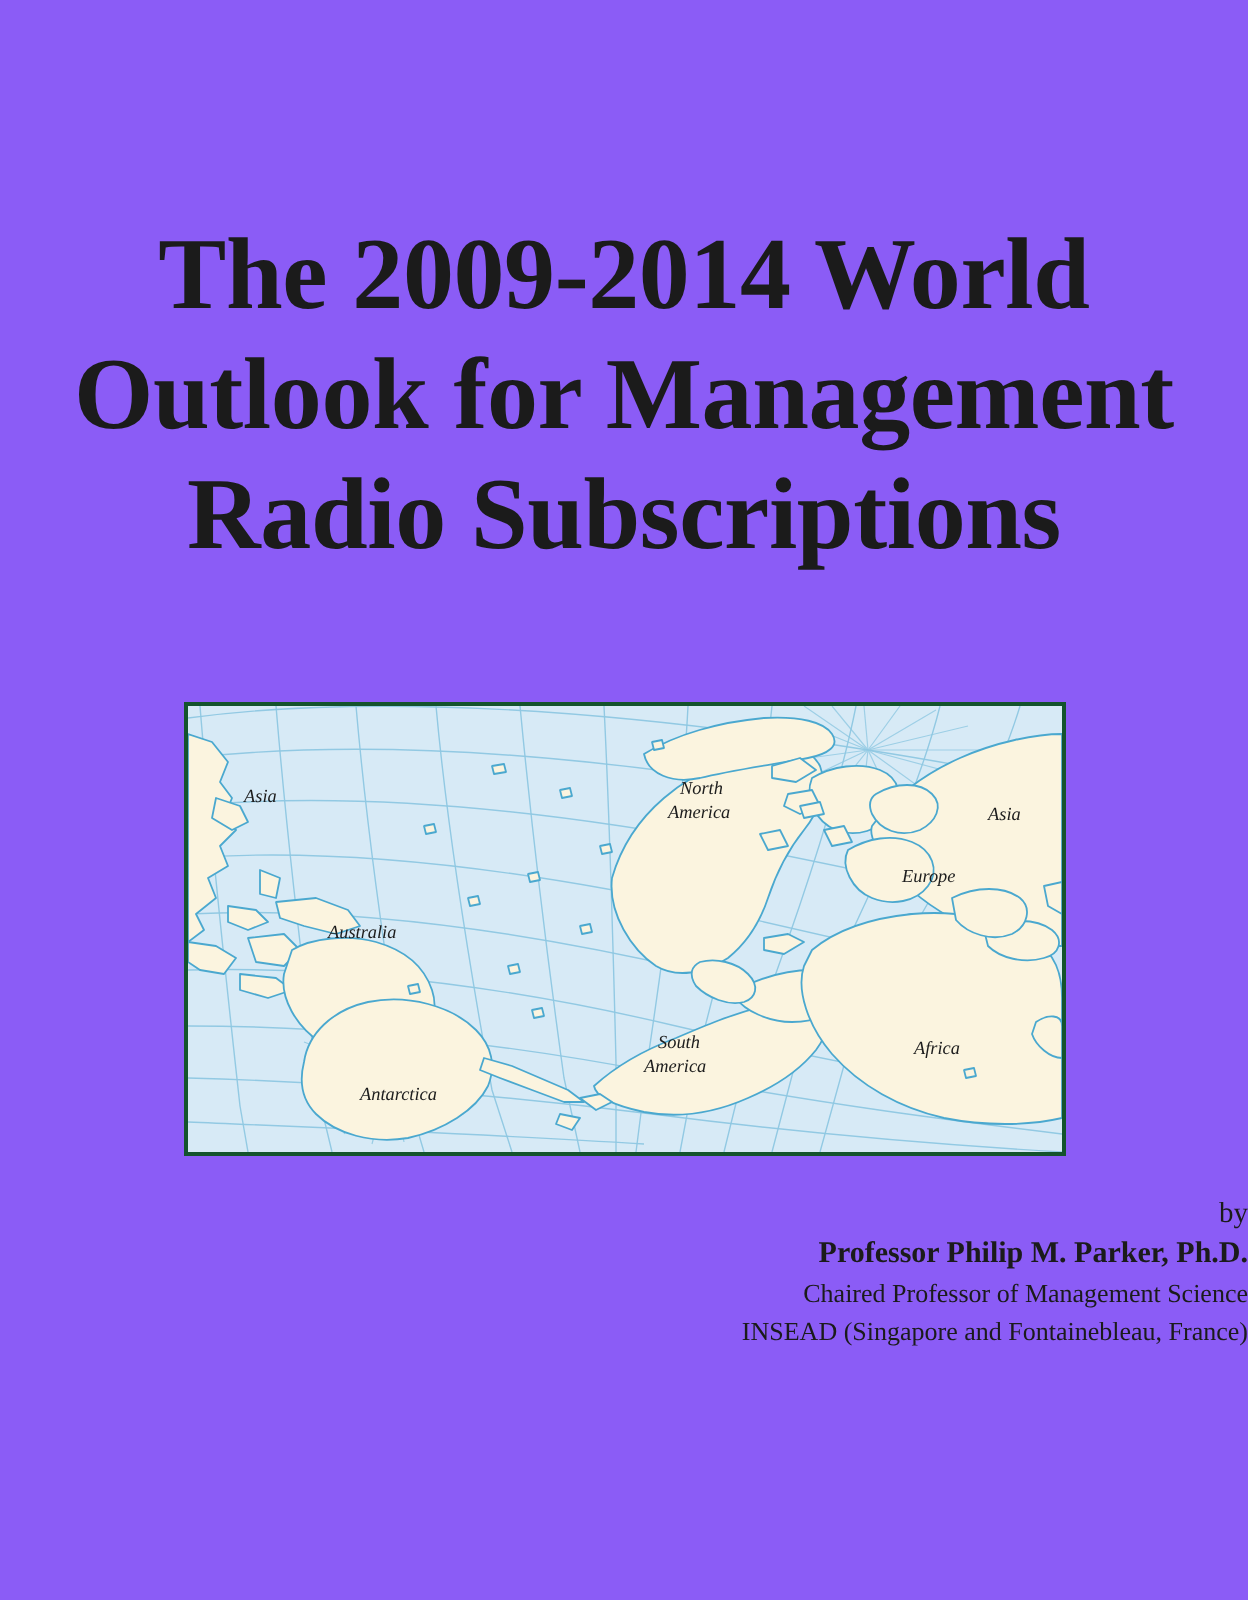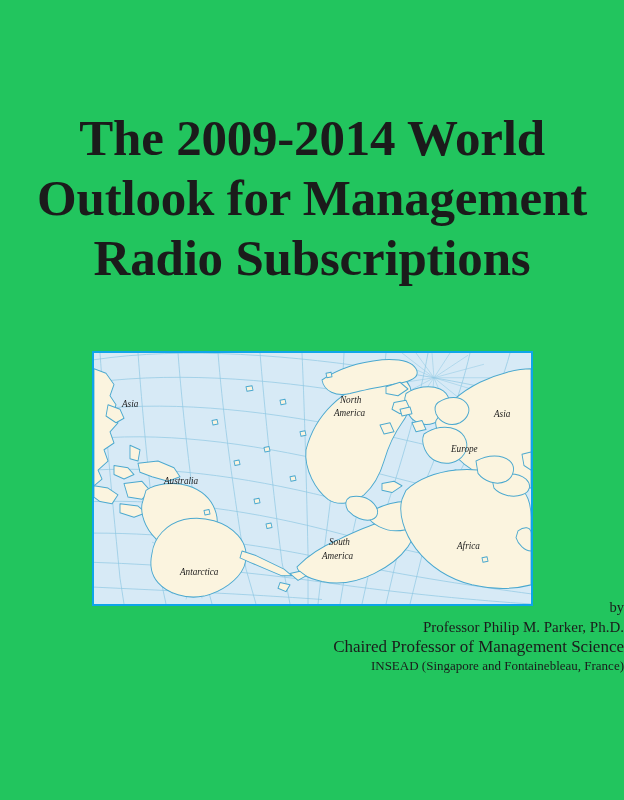--- a/index.html
+++ b/index.html
@@ -13,21 +13,21 @@
     position: relative;
     overflow: hidden;
     font-family: "Liberation Serif", "DejaVu Serif", serif;
     color: #1a1a1a;
     -webkit-font-smoothing: antialiased;
   }
 
   .page {
     position: absolute;
     inset: 0;
-    background: #22c55e;
+    background: #8b5cf6;
   }
 
   
   .title-block {
     position: absolute;
     left: 0;
     right: 0;
     top: 108px;
     text-align: center;
   }
@@ -40,23 +40,23 @@
     color: #1b1b1b;
     white-space: nowrap;
   }
 
   
   .map-wrap {
     position: absolute;
     left: 92px;
     top: 351px;
     width: 441px;
-    height: 255px;
+    height: 227px;
     box-sizing: border-box;
-    border: 2px solid #0ea5e9;
+    border: 2px solid #14532d;
     background: #d7eaf6;
     overflow: hidden;
   }
   .map-svg {
     display: block;
     width: 100%;
     height: 100%;
   }
   .map-label {
     font-family: "Liberation Serif", "DejaVu Serif", serif;
@@ -73,26 +73,26 @@
     top: 598px;
     text-align: right;
   }
   .by-line {
     font-size: 14.5px;
     line-height: 19px;
     color: #1b1b1b;
   }
   .author-name {
     font-size: 15px;
-    font-weight: normal;
+    font-weight: bold;
     line-height: 20px;
     color: #1b1b1b;
   }
   .author-role {
-    font-size: 17px;
+    font-size: 13px;
     line-height: 19px;
     color: #1b1b1b;
   }
   .author-affil {
     font-size: 13px;
     line-height: 19px;
     color: #1b1b1b;
   }
 </style>
 </head>

